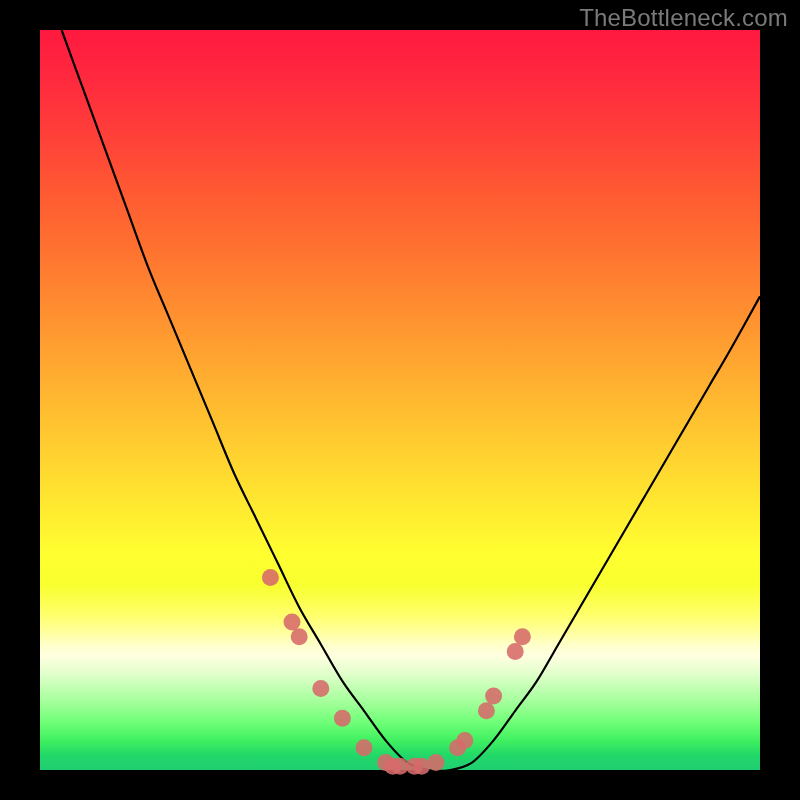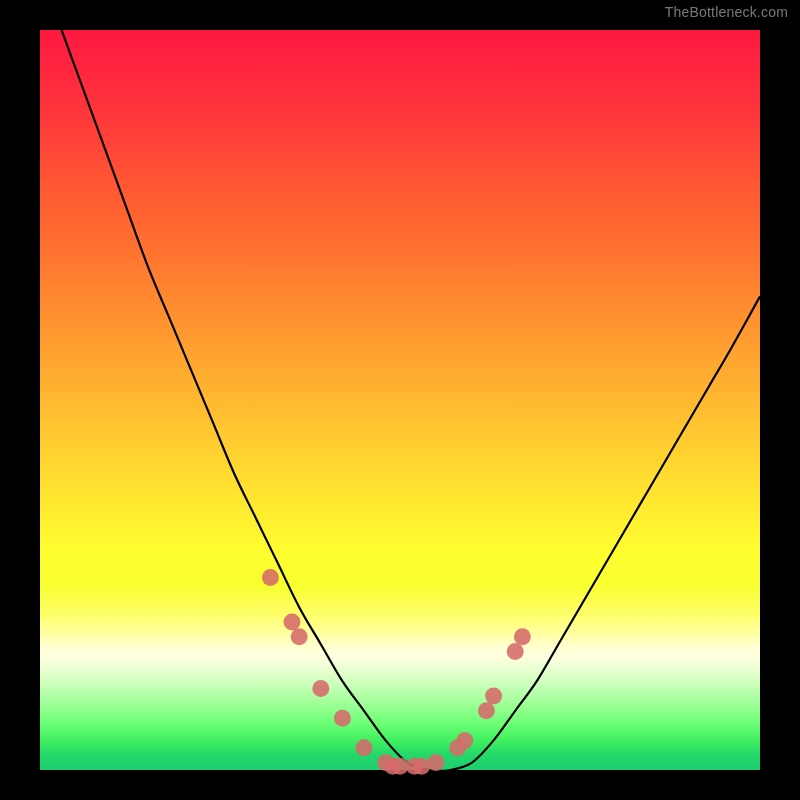--- a/index.html
+++ b/index.html
@@ -40,21 +40,21 @@
       #40f060 96%,
       #22d868 98%,
       #20ce72 100%
     );
   }
   .watermark {
     position: absolute;
     top: 4px;
     right: 12px;
     font-family: Arial, Helvetica, sans-serif;
-    font-size: 14px;
+    font-size: 24px;
     color: #7a7a7a;
     letter-spacing: 0.2px;
     user-select: none;
   }
   svg.curve {
     position: absolute;
     left: 0;
     top: 0;
     width: 720px;
     height: 740px;

